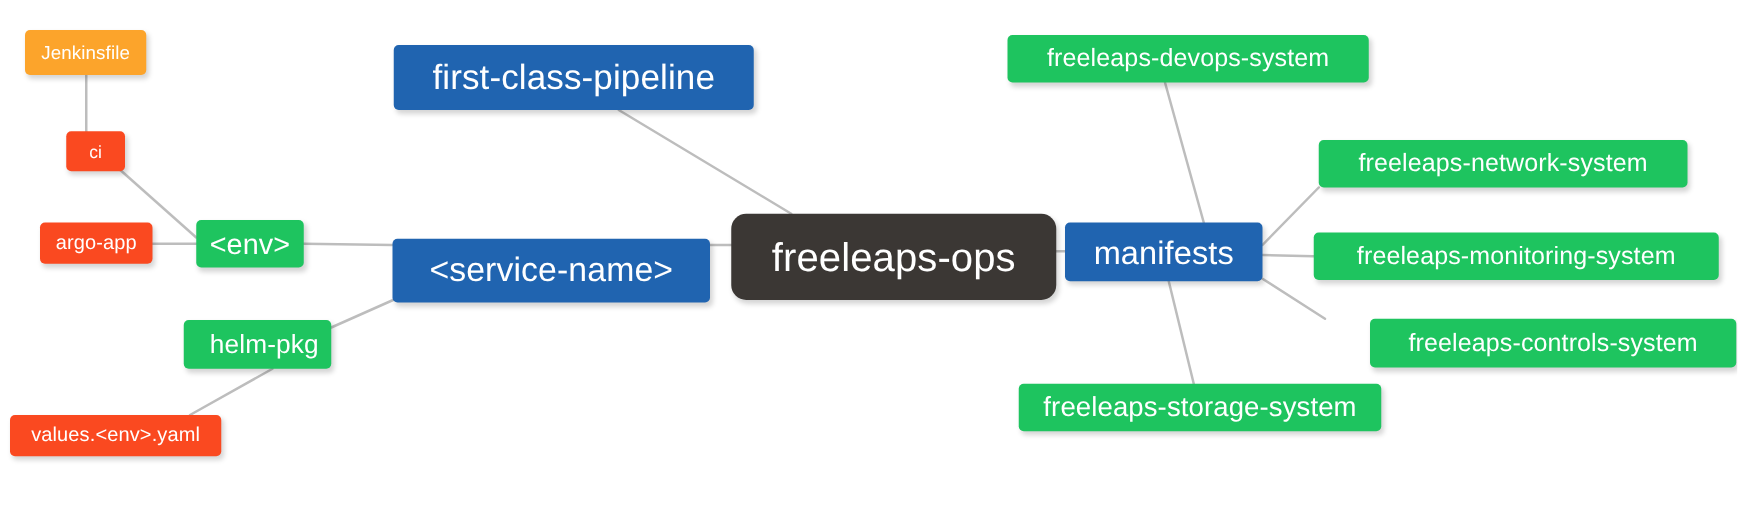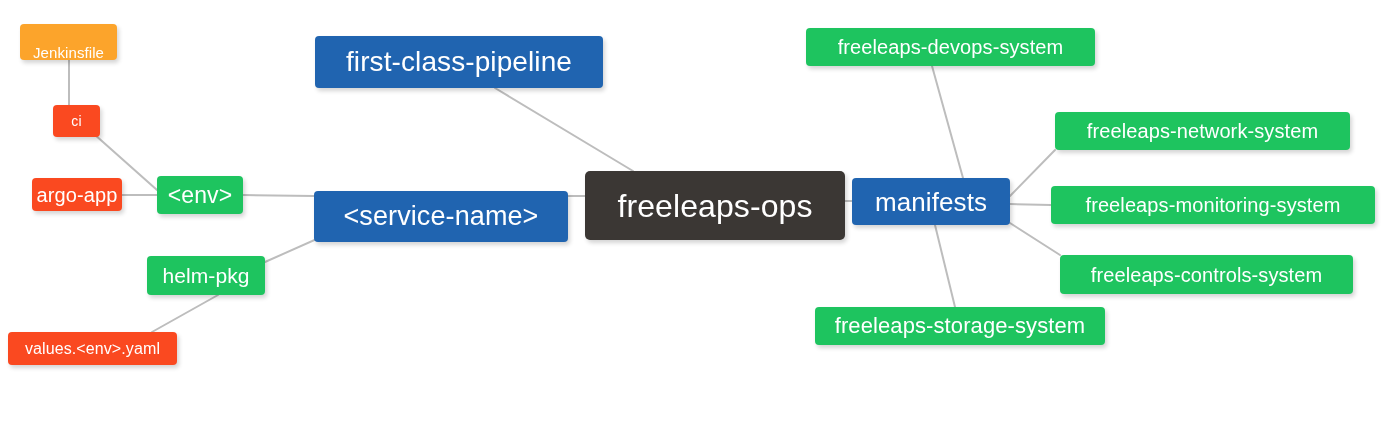--- a/index.html
+++ b/index.html
@@ -32,21 +32,21 @@
     color:#ffffff;
     white-space:nowrap;
     line-height:1;
     box-shadow:2px 3px 4px rgba(0,0,0,0.17);
     padding:0 10px;
     letter-spacing:0.1px;
   }
   .n-root   { background:#3b3734; border-radius:5px; }
   .n-blue   { background:#2064b0; }
   .n-green  { background:#1ec45f; }
-  .n-orange { background:#fca42b;align-items:flex-end; }
+  .n-orange { background:#fca42b; }
   .n-red    { background:#fa4920; }
 </style>
 </head>
 <body>
 
 <div id="canvas">
   <svg id="edges" viewBox="0 0 1390 421" xmlns="http://www.w3.org/2000/svg">
       <line x1="69" y1="60" x2="69" y2="105" stroke="#bdbdbd" stroke-width="2" stroke-linecap="round"></line>
       <line x1="85" y1="126" x2="157" y2="190" stroke="#bdbdbd" stroke-width="2" stroke-linecap="round"></line>
       <line x1="122" y1="195" x2="157" y2="195" stroke="#bdbdbd" stroke-width="2" stroke-linecap="round"></line>
@@ -61,52 +61,52 @@
       <line x1="1051" y1="205" x2="1010" y2="204" stroke="#bdbdbd" stroke-width="2" stroke-linecap="round"></line>
       <line x1="1060" y1="255" x2="1010" y2="223" stroke="#bdbdbd" stroke-width="2" stroke-linecap="round"></line>
       <line x1="955" y1="307" x2="935" y2="225" stroke="#bdbdbd" stroke-width="2" stroke-linecap="round"></line>
     </svg>
 <div class="node n-orange" style="left: 20px; top: 24px; width: 97px; height: 36px; font-size: 15px;">
       <span>Jenkinsfile</span>
     </div>
     <div class="node n-red" style="left: 53px; top: 105px; width: 47px; height: 32px; font-size: 14px;">
       <span>ci</span>
     </div>
-    <div class="node n-red" style="left: 32px; top: 178px; width: 90px; height: 33px; font-size: 20px;">
+    <div class="node n-red" style="left: 32px; top: 178px; width: 90px; height: 33px; font-size: 16px;">
       <span>argo-app</span>
     </div>
     <div class="node n-green" style="left: 157px; top: 176px; width: 86px; height: 38px; font-size: 23px;">
       <span>&lt;env&gt;</span>
     </div>
-    <div class="node n-green" style="left: 147px; top: 256px; width: 118px; height: 39px; font-size: 21px;">
+    <div class="node n-green" style="left: 147px; top: 256px; width: 118px; height: 39px; font-size: 21px; justify-content: flex-end;">
       <span>helm-pkg</span>
     </div>
     <div class="node n-red" style="left: 8px; top: 332px; width: 169px; height: 33px; font-size: 16px;">
       <span>values.&lt;env&gt;.yaml</span>
     </div>
     <div class="node n-blue" style="left: 315px; top: 36px; width: 288px; height: 52px; font-size: 28px;">
       <span>first-class-pipeline</span>
     </div>
     <div class="node n-blue" style="left: 314px; top: 171px; width: 254px; height: 51px; font-size: 27px; margin-top: 20px;">
       <span>&lt;service-name&gt;</span>
     </div>
-    <div class="node n-root" style="left: 585px; top: 171px; width: 260px; height: 69px; font-size: 32px;">
+    <div class="node n-root" style="left: 585px; top: 171px; width: 260px; height: 69px; font-size: 32px; border-radius: 12px;">
       <span>freeleaps-ops</span>
     </div>
     <div class="node n-blue" style="left: 852px; top: 178px; width: 158px; height: 47px; font-size: 26px;">
       <span>manifests</span>
     </div>
     <div class="node n-green" style="left: 806px; top: 28px; width: 289px; height: 38px; font-size: 20px;">
       <span>freeleaps-devops-system</span>
     </div>
     <div class="node n-green" style="left: 1055px; top: 112px; width: 295px; height: 38px; font-size: 20px;">
       <span>freeleaps-network-system</span>
     </div>
     <div class="node n-green" style="left: 1051px; top: 186px; width: 324px; height: 38px; font-size: 20px;">
       <span>freeleaps-monitoring-system</span>
     </div>
-    <div class="node n-green" style="left: 1060px; top: 255px; width: 293px; height: 39px; font-size: 20px; text-align: center;">
+    <div class="node n-green" style="left: 1096px; top: 255px; width: 293px; height: 39px; font-size: 20px; text-align: center;">
       <span>freeleaps-controls-system</span>
     </div>
     <div class="node n-green" style="left: 815px; top: 307px; width: 290px; height: 38px; font-size: 22px;">
       <span>freeleaps-storage-system</span>
     </div>
   </div>
 
 </body></html>

